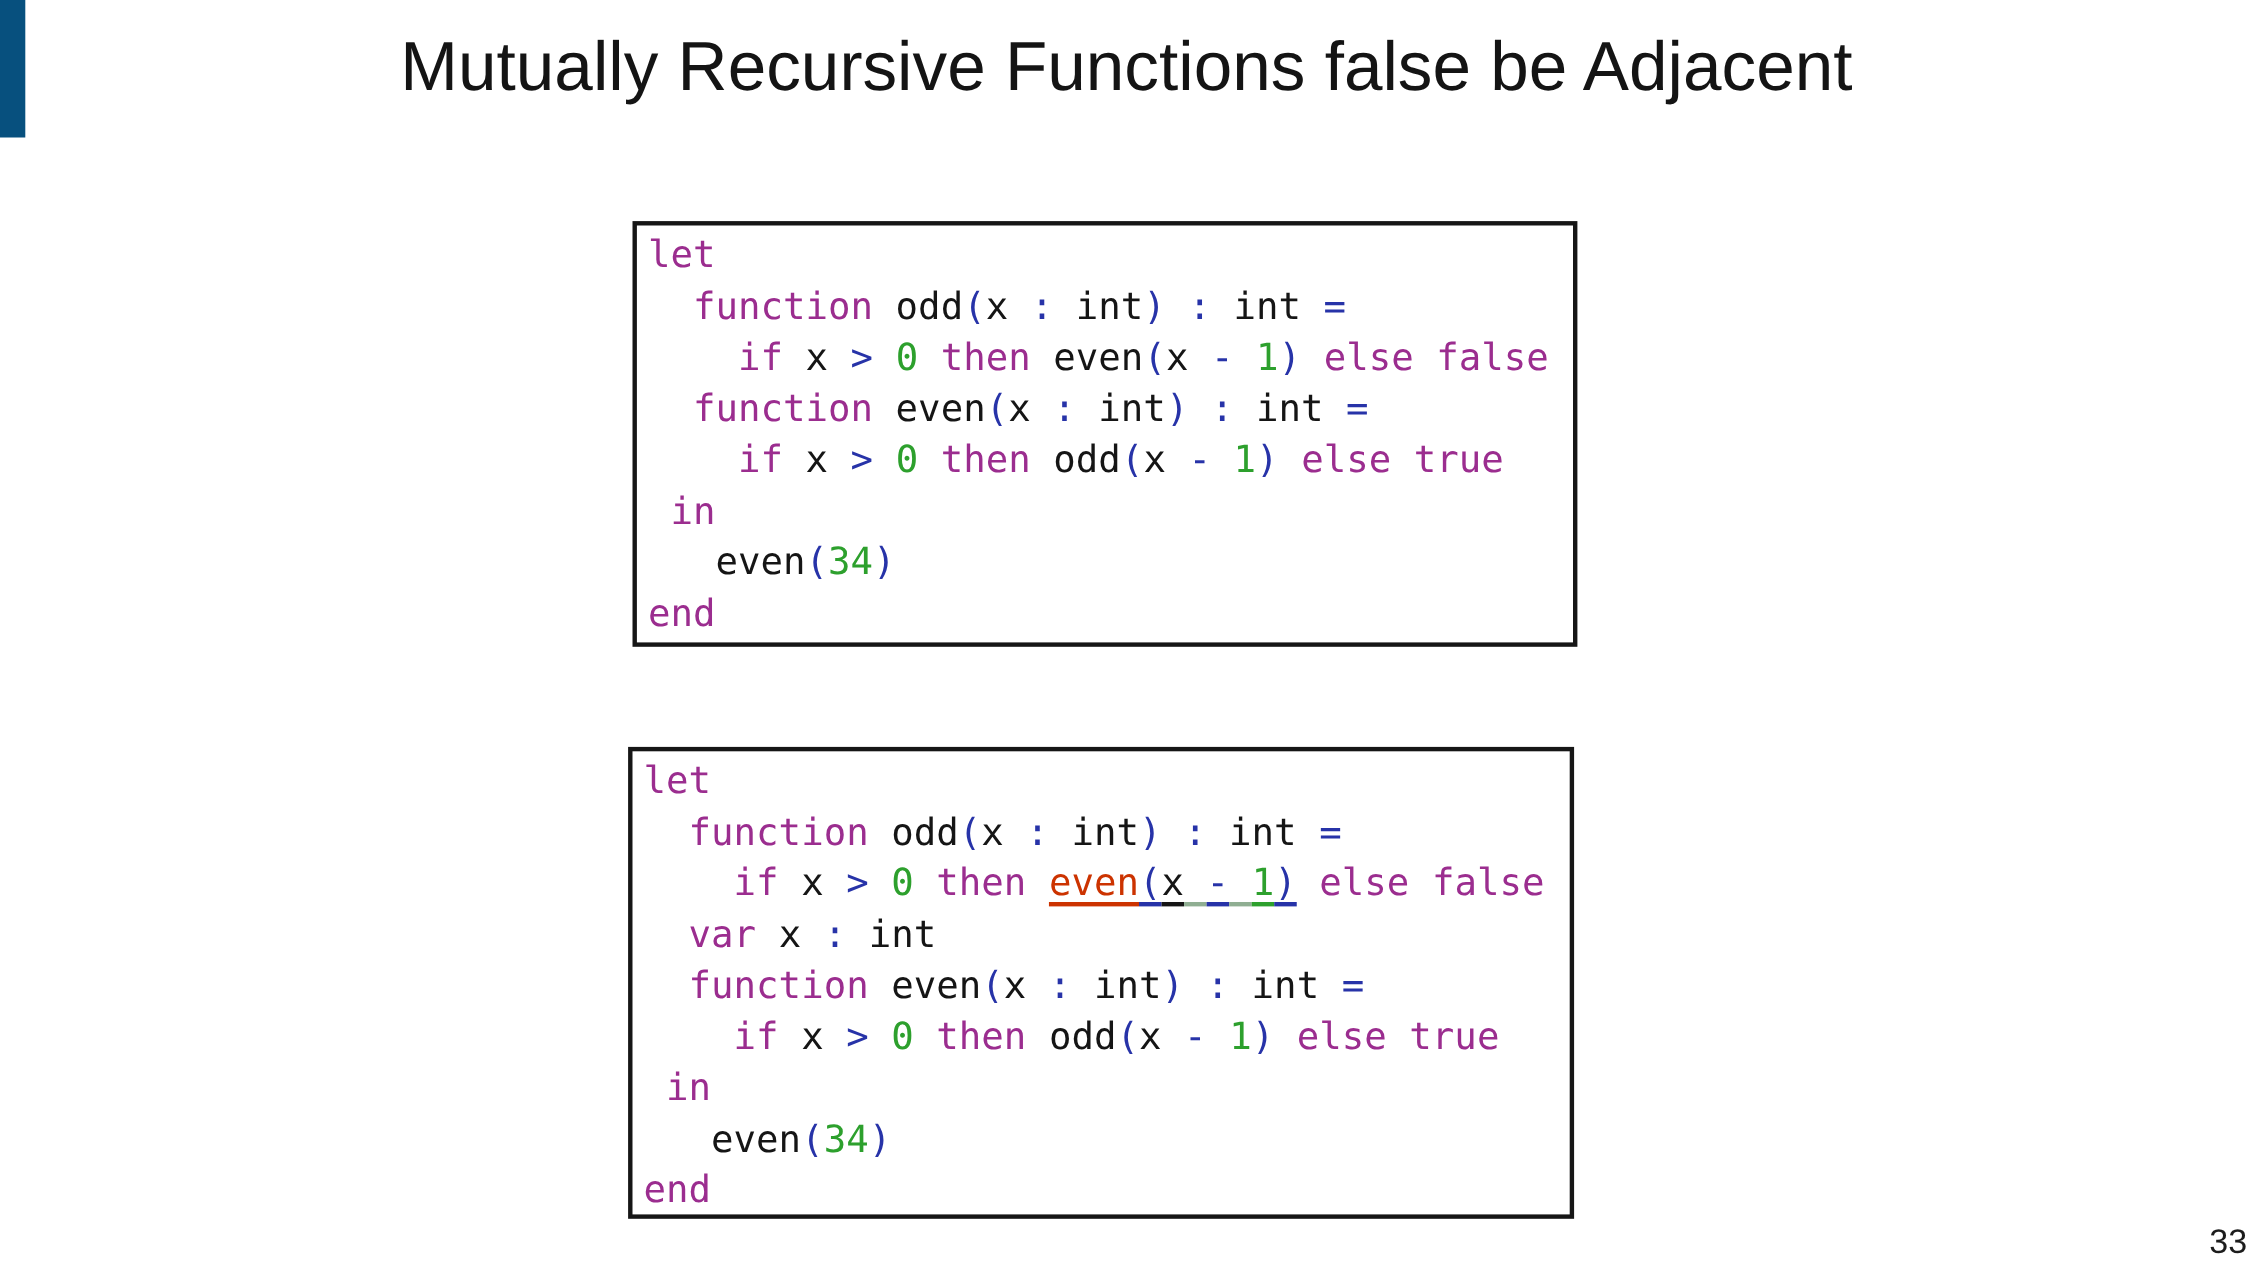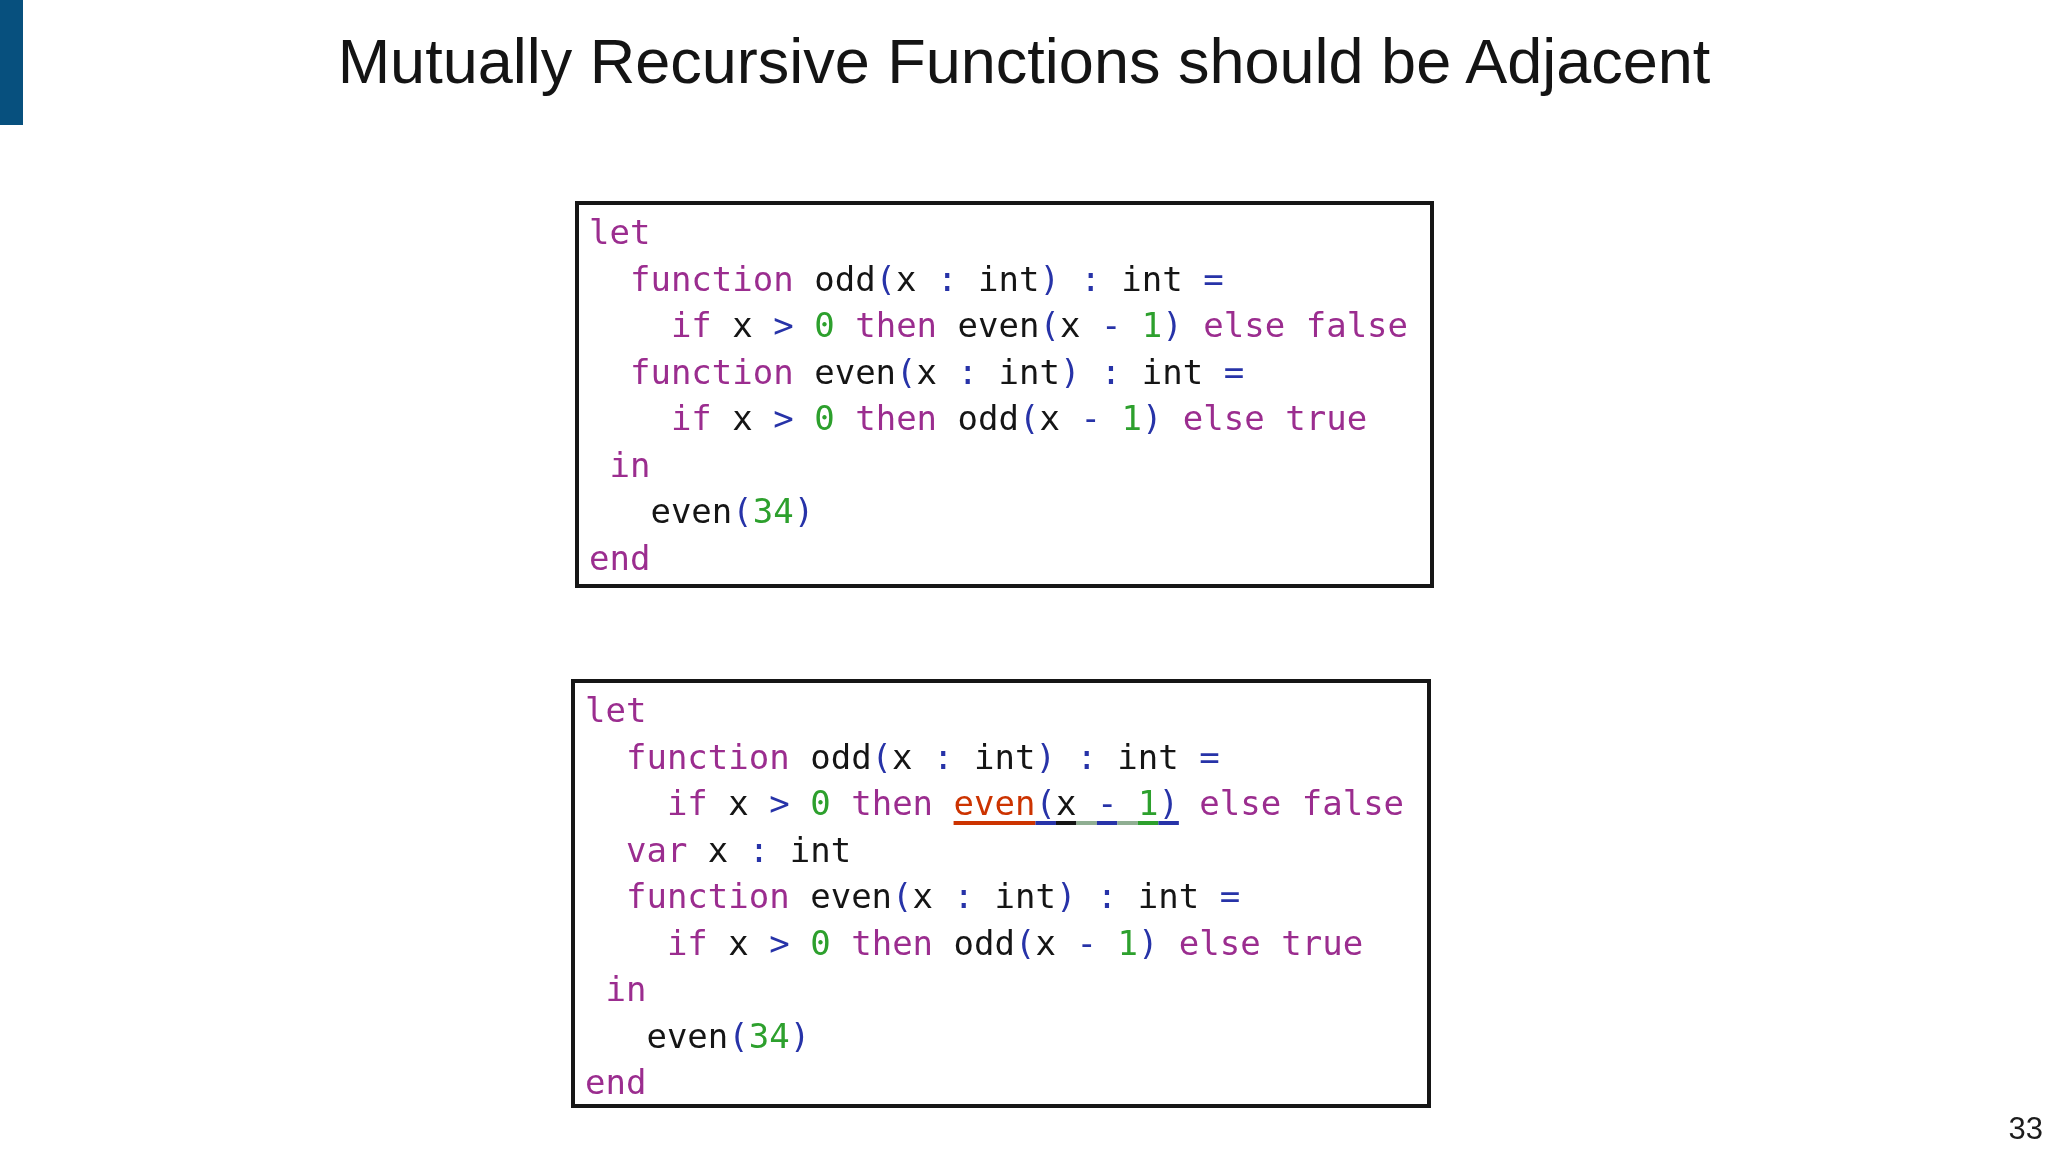--- a/index.html
+++ b/index.html
@@ -47,19 +47,19 @@
     position: absolute; right: 5px; bottom: 5px;
     font-size: 31px; color: #1c1c1c;
     font-family: "Liberation Sans", sans-serif;
   }
 </style>
 </head>
 <body>
 
 <div class="accent-bar" style="background: rgb(7, 80, 126);"></div>
 
-<h1 class="title">Mutually Recursive Functions should be Adjacent</h1>
+<h1 class="title">Mutually Recursive Functions false be Adjacent</h1>
 
 <div class="code-box box-adjacent"><div class="code-line"><span style="color: rgb(155, 45, 143);">let</span></div><div class="code-line"><span style="color: rgb(21, 21, 21);">  </span><span style="color: rgb(155, 45, 143);">function</span><span style="color: rgb(21, 21, 21);"> odd</span><span style="color: rgb(39, 51, 168);">(</span><span style="color: rgb(21, 21, 21);">x </span><span style="color: rgb(39, 51, 168);">:</span><span style="color: rgb(21, 21, 21);"> int</span><span style="color: rgb(39, 51, 168);">)</span><span style="color: rgb(21, 21, 21);"> </span><span style="color: rgb(39, 51, 168);">:</span><span style="color: rgb(21, 21, 21);"> int </span><span style="color: rgb(39, 51, 168);">=</span></div><div class="code-line"><span style="color: rgb(21, 21, 21);">    </span><span style="color: rgb(155, 45, 143);">if</span><span style="color: rgb(21, 21, 21);"> x </span><span style="color: rgb(39, 51, 168);">&gt;</span><span style="color: rgb(21, 21, 21);"> </span><span style="color: rgb(45, 160, 45);">0</span><span style="color: rgb(21, 21, 21);"> </span><span style="color: rgb(155, 45, 143);">then</span><span style="color: rgb(21, 21, 21);"> even</span><span style="color: rgb(39, 51, 168);">(</span><span style="color: rgb(21, 21, 21);">x </span><span style="color: rgb(39, 51, 168);">-</span><span style="color: rgb(21, 21, 21);"> </span><span style="color: rgb(45, 160, 45);">1</span><span style="color: rgb(39, 51, 168);">)</span><span style="color: rgb(21, 21, 21);"> </span><span style="color: rgb(155, 45, 143);">else</span><span style="color: rgb(21, 21, 21);"> </span><span style="color: rgb(155, 45, 143);">false</span></div><div class="code-line"><span style="color: rgb(21, 21, 21);">  </span><span style="color: rgb(155, 45, 143);">function</span><span style="color: rgb(21, 21, 21);"> even</span><span style="color: rgb(39, 51, 168);">(</span><span style="color: rgb(21, 21, 21);">x </span><span style="color: rgb(39, 51, 168);">:</span><span style="color: rgb(21, 21, 21);"> int</span><span style="color: rgb(39, 51, 168);">)</span><span style="color: rgb(21, 21, 21);"> </span><span style="color: rgb(39, 51, 168);">:</span><span style="color: rgb(21, 21, 21);"> int </span><span style="color: rgb(39, 51, 168);">=</span></div><div class="code-line"><span style="color: rgb(21, 21, 21);">    </span><span style="color: rgb(155, 45, 143);">if</span><span style="color: rgb(21, 21, 21);"> x </span><span style="color: rgb(39, 51, 168);">&gt;</span><span style="color: rgb(21, 21, 21);"> </span><span style="color: rgb(45, 160, 45);">0</span><span style="color: rgb(21, 21, 21);"> </span><span style="color: rgb(155, 45, 143);">then</span><span style="color: rgb(21, 21, 21);"> odd</span><span style="color: rgb(39, 51, 168);">(</span><span style="color: rgb(21, 21, 21);">x </span><span style="color: rgb(39, 51, 168);">-</span><span style="color: rgb(21, 21, 21);"> </span><span style="color: rgb(45, 160, 45);">1</span><span style="color: rgb(39, 51, 168);">)</span><span style="color: rgb(21, 21, 21);"> </span><span style="color: rgb(155, 45, 143);">else</span><span style="color: rgb(21, 21, 21);"> </span><span style="color: rgb(155, 45, 143);">true</span></div><div class="code-line"><span style="color: rgb(21, 21, 21);"> </span><span style="color: rgb(155, 45, 143);">in</span></div><div class="code-line"><span style="color: rgb(21, 21, 21);">   even</span><span style="color: rgb(39, 51, 168);">(</span><span style="color: rgb(45, 160, 45);">34</span><span style="color: rgb(39, 51, 168);">)</span></div><div class="code-line"><span style="color: rgb(155, 45, 143);">end</span></div></div>
 
 <div class="code-box box-separated"><div class="code-line"><span style="color: rgb(155, 45, 143);">let</span></div><div class="code-line"><span style="color: rgb(21, 21, 21);">  </span><span style="color: rgb(155, 45, 143);">function</span><span style="color: rgb(21, 21, 21);"> odd</span><span style="color: rgb(39, 51, 168);">(</span><span style="color: rgb(21, 21, 21);">x </span><span style="color: rgb(39, 51, 168);">:</span><span style="color: rgb(21, 21, 21);"> int</span><span style="color: rgb(39, 51, 168);">)</span><span style="color: rgb(21, 21, 21);"> </span><span style="color: rgb(39, 51, 168);">:</span><span style="color: rgb(21, 21, 21);"> int </span><span style="color: rgb(39, 51, 168);">=</span></div><div class="code-line"><span style="color: rgb(21, 21, 21);">    </span><span style="color: rgb(155, 45, 143);">if</span><span style="color: rgb(21, 21, 21);"> x </span><span style="color: rgb(39, 51, 168);">&gt;</span><span style="color: rgb(21, 21, 21);"> </span><span style="color: rgb(45, 160, 45);">0</span><span style="color: rgb(21, 21, 21);"> </span><span style="color: rgb(155, 45, 143);">then</span><span style="color: rgb(21, 21, 21);"> </span><span class="u" style="color: rgb(204, 51, 0);">even</span><span class="u" style="color: rgb(39, 51, 168);">(</span><span class="u" style="color: rgb(21, 21, 21);">x</span><span class="u" style="color: rgb(143, 174, 146);"> </span><span class="u" style="color: rgb(39, 51, 168);">-</span><span class="u" style="color: rgb(143, 174, 146);"> </span><span class="u" style="color: rgb(45, 160, 45);">1</span><span class="u" style="color: rgb(39, 51, 168);">)</span><span style="color: rgb(21, 21, 21);"> </span><span style="color: rgb(155, 45, 143);">else</span><span style="color: rgb(21, 21, 21);"> </span><span style="color: rgb(155, 45, 143);">false</span></div><div class="code-line"><span style="color: rgb(21, 21, 21);">  </span><span style="color: rgb(155, 45, 143);">var</span><span style="color: rgb(21, 21, 21);"> x </span><span style="color: rgb(39, 51, 168);">:</span><span style="color: rgb(21, 21, 21);"> int</span></div><div class="code-line"><span style="color: rgb(21, 21, 21);">  </span><span style="color: rgb(155, 45, 143);">function</span><span style="color: rgb(21, 21, 21);"> even</span><span style="color: rgb(39, 51, 168);">(</span><span style="color: rgb(21, 21, 21);">x </span><span style="color: rgb(39, 51, 168);">:</span><span style="color: rgb(21, 21, 21);"> int</span><span style="color: rgb(39, 51, 168);">)</span><span style="color: rgb(21, 21, 21);"> </span><span style="color: rgb(39, 51, 168);">:</span><span style="color: rgb(21, 21, 21);"> int </span><span style="color: rgb(39, 51, 168);">=</span></div><div class="code-line"><span style="color: rgb(21, 21, 21);">    </span><span style="color: rgb(155, 45, 143);">if</span><span style="color: rgb(21, 21, 21);"> x </span><span style="color: rgb(39, 51, 168);">&gt;</span><span style="color: rgb(21, 21, 21);"> </span><span style="color: rgb(45, 160, 45);">0</span><span style="color: rgb(21, 21, 21);"> </span><span style="color: rgb(155, 45, 143);">then</span><span style="color: rgb(21, 21, 21);"> odd</span><span style="color: rgb(39, 51, 168);">(</span><span style="color: rgb(21, 21, 21);">x </span><span style="color: rgb(39, 51, 168);">-</span><span style="color: rgb(21, 21, 21);"> </span><span style="color: rgb(45, 160, 45);">1</span><span style="color: rgb(39, 51, 168);">)</span><span style="color: rgb(21, 21, 21);"> </span><span style="color: rgb(155, 45, 143);">else</span><span style="color: rgb(21, 21, 21);"> </span><span style="color: rgb(155, 45, 143);">true</span></div><div class="code-line"><span style="color: rgb(21, 21, 21);"> </span><span style="color: rgb(155, 45, 143);">in</span></div><div class="code-line"><span style="color: rgb(21, 21, 21);">   even</span><span style="color: rgb(39, 51, 168);">(</span><span style="color: rgb(45, 160, 45);">34</span><span style="color: rgb(39, 51, 168);">)</span></div><div class="code-line"><span style="color: rgb(155, 45, 143);">end</span></div></div>
 
 <div class="page-number">33</div>
 
 </body></html>

